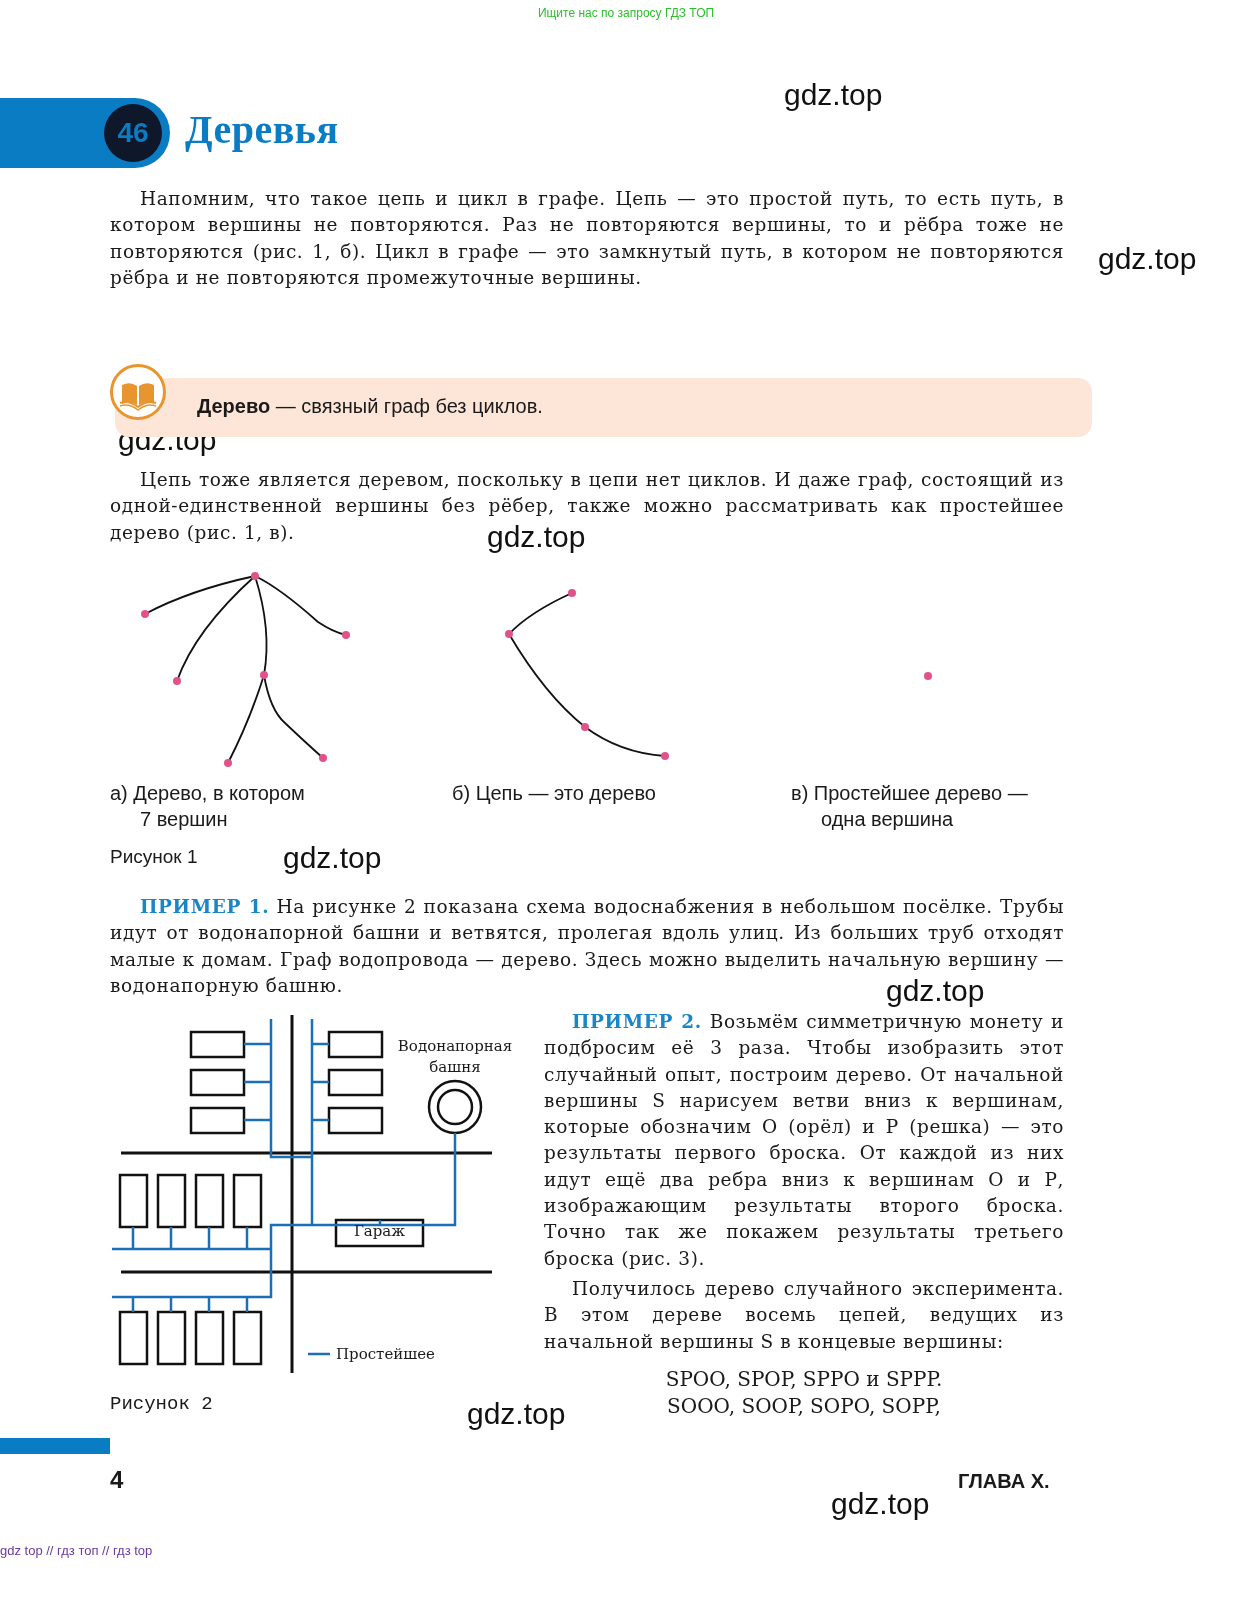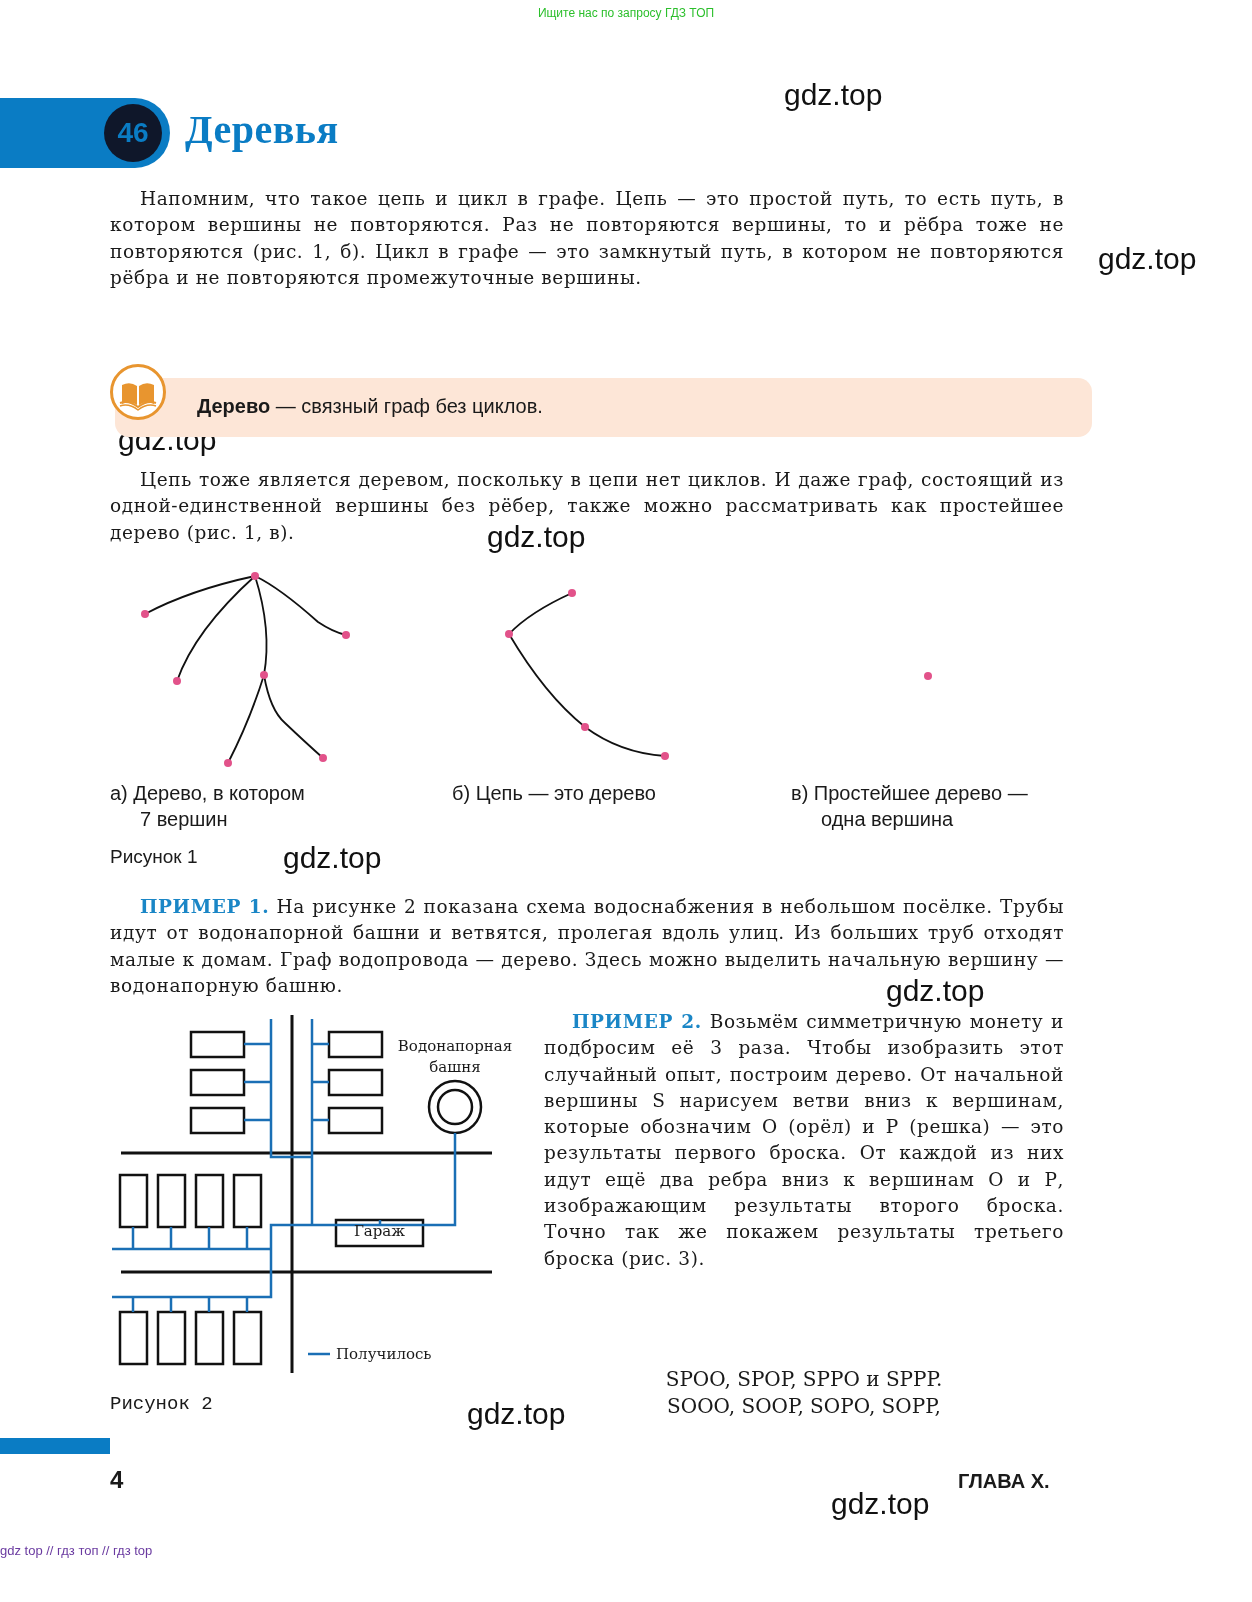--- a/index.html
+++ b/index.html
@@ -165,25 +165,26 @@
     <line x1="109" y1="292" x2="109" y2="307"></line>
     <line x1="147" y1="292" x2="147" y2="307"></line>
     <line x1="208" y1="349" x2="230" y2="349"></line>
   </g>
 </svg>
 <div class="abs" style="left:395px;top:1036px;font-size:15px;line-height:21px;text-align:center;width:120px;">
   <span>Водонапорная</span><br>
   <span>башня</span>
 </div>
 <div class="abs" style="left:336px;top:1222px;width:87px;text-align:center;font-size:15px;">Гараж</div>
-<div class="abs" style="left:336px;top:1345px;font-size:15px;">Получилось</div>
+<div class="abs" style="left:336px;top:1345px;font-size:15px;">Простейшее</div>
 <div class="abs fig-label" style="left:110px;top:1393px;font-family:Liberation Mono, monospace;">Рисунок 2</div>
 
 <div class="abs col2" style="top:1009px;">
   <p><span class="ex-title">ПРИМЕР 2.</span><span> Возьмём симметричную монету и подбросим её 3 раза. Чтобы изобразить этот случайный опыт, построим дерево. От начальной вершины S нарисуем ветви вниз к вершинам, которые обозначим О (орёл) и Р (решка) — это результаты первого броска. От каждой из них идут ещё два ребра вниз к вершинам О и Р, изображающим результаты второго броска. Точно так же покажем результаты третьего броска (рис. 3).</span></p>
+  <p style="margin-top:4px;">Получилось дерево случайного эксперимента. В этом дереве восемь цепей, ведущих из начальной вершины S в концевые вершины:</p>
 </div>
 <div class="abs paths" style="top:1366px;">
   <div>SPOO, SPOP, SPPO и SPPP.</div>
   <div>SOOO, SOOP, SOPO, SOPP,</div>
 </div>
 
 <div class="abs footer-bar"></div>
 <div class="abs page-num">4</div>
 <div class="abs chapter">ГЛАВА X.</div>
 <div class="abs bottom-banner">gdz top  //  гдз топ  //  гдз top</div>

